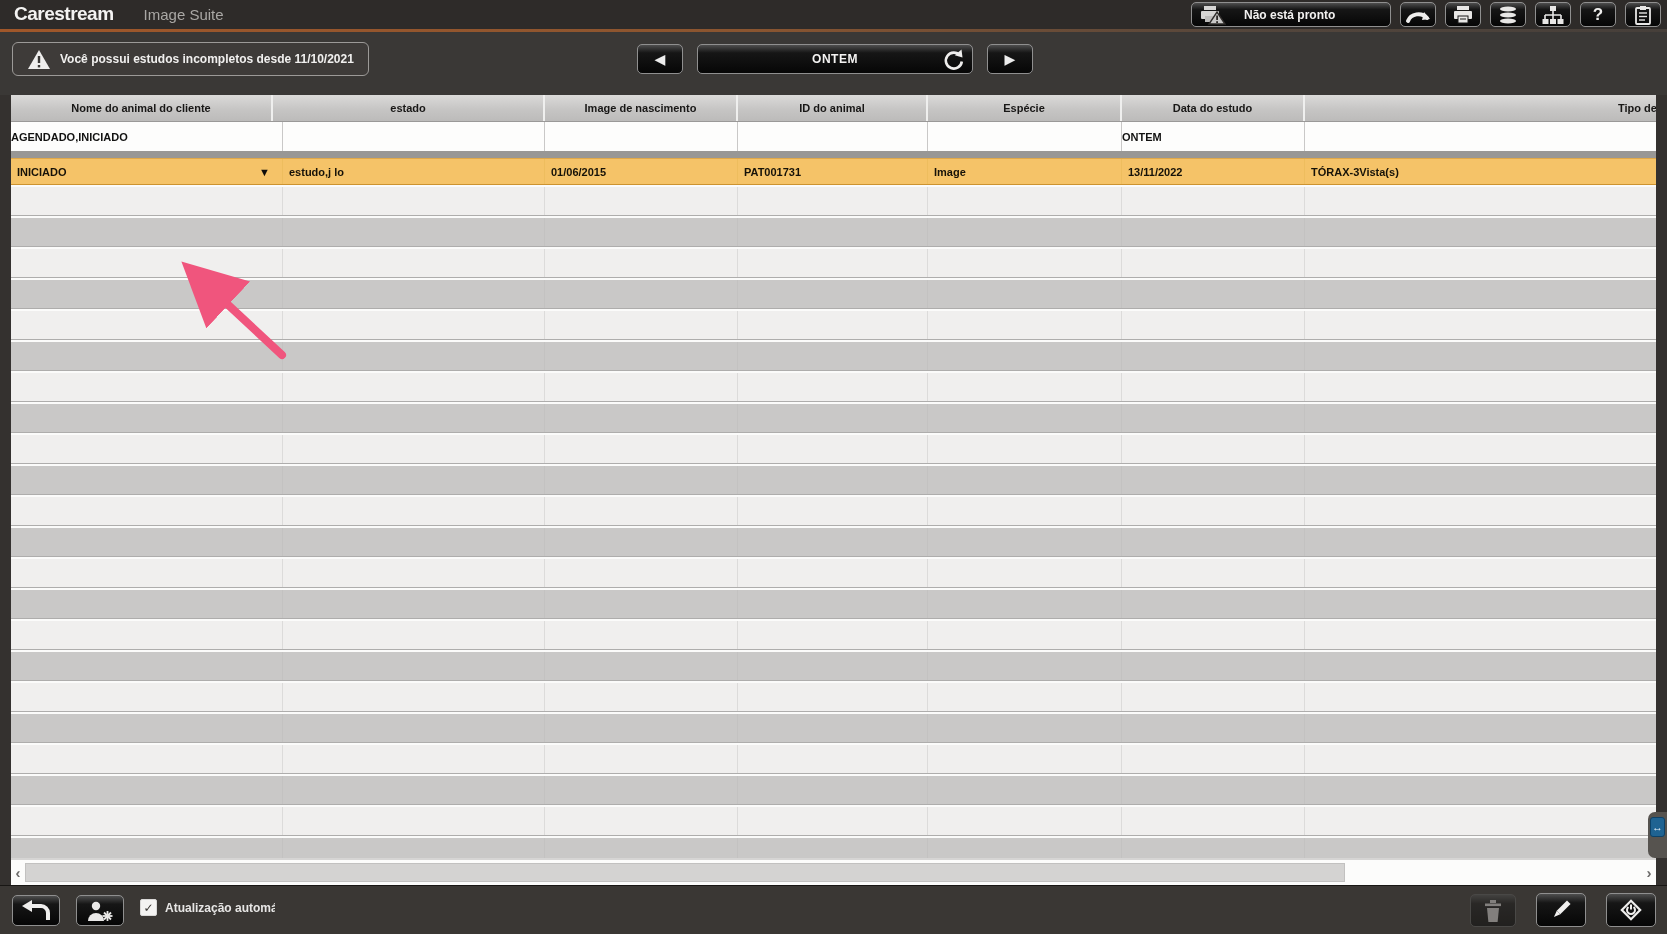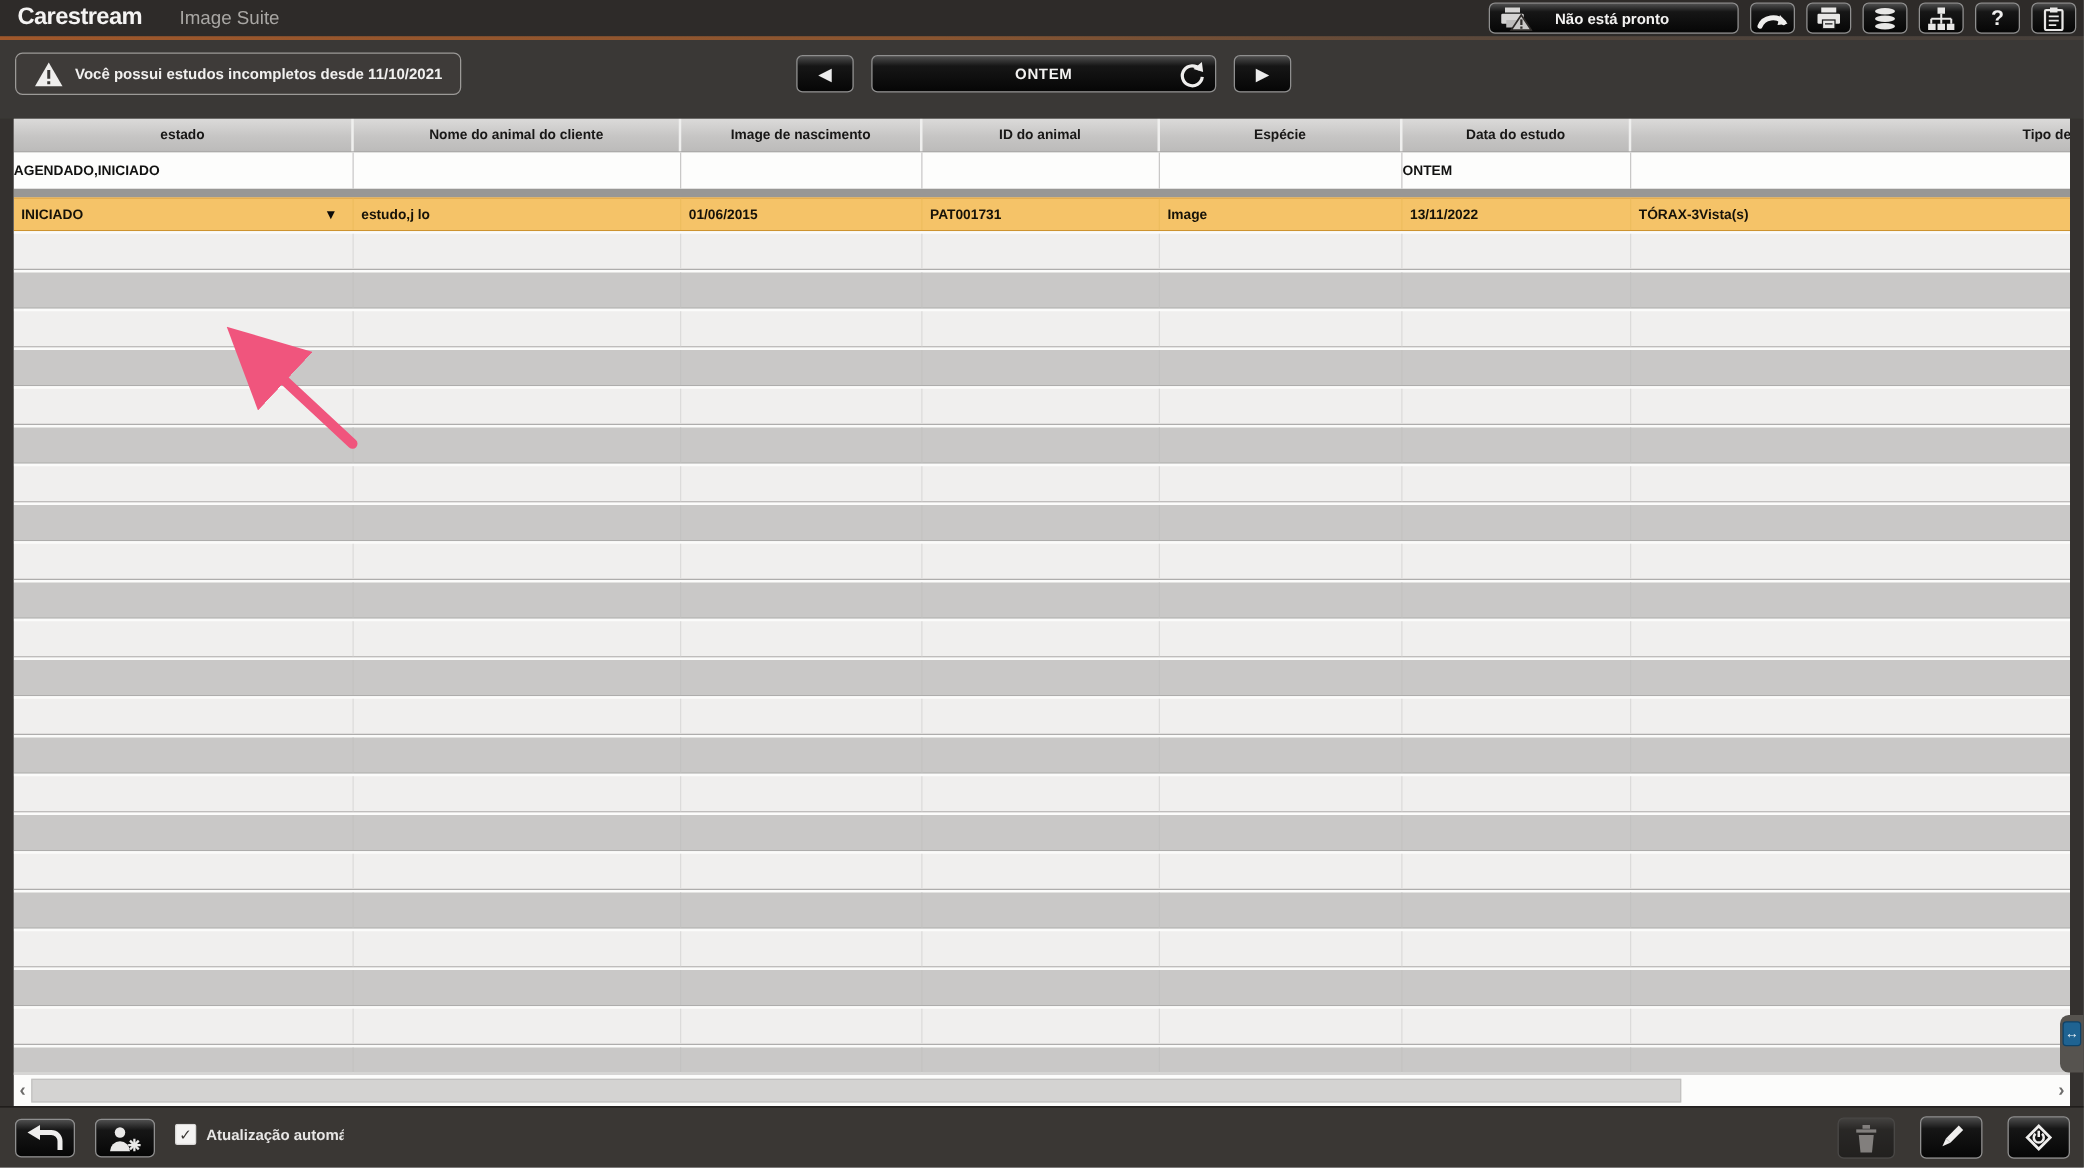--- a/index.html
+++ b/index.html
@@ -197,22 +197,22 @@
     </span>
   </div>
   <div class="btn-dark nav-next">
     <span>▶</span>
   </div>
 </div>
 
 <div class="tablearea">
   <div class="viewport">
       <div class="trow thead">
+        <div class="tc" style="width: 262px;">Nome do animal do cliente</div>
         <div class="tc" style="width: 272px;">estado</div>
-        <div class="tc" style="width: 262px;">Nome do animal do cliente</div>
         <div class="tc" style="width: 193px;">Image de nascimento</div>
         <div class="tc" style="width: 190px;">ID do animal</div>
         <div class="tc" style="width: 194px;">Espécie</div>
         <div class="tc" style="width: 183px;">Data do estudo</div>
         <div class="tc" style="width: 706px;">Tipo de estudo</div>
       </div>
       <div class="trow tfilter">
         <div class="tc" style="width: 272px;">AGENDADO,INICIADO</div>
         <div class="tc" style="width: 262px;"></div>
         <div class="tc" style="width: 193px;"></div>

